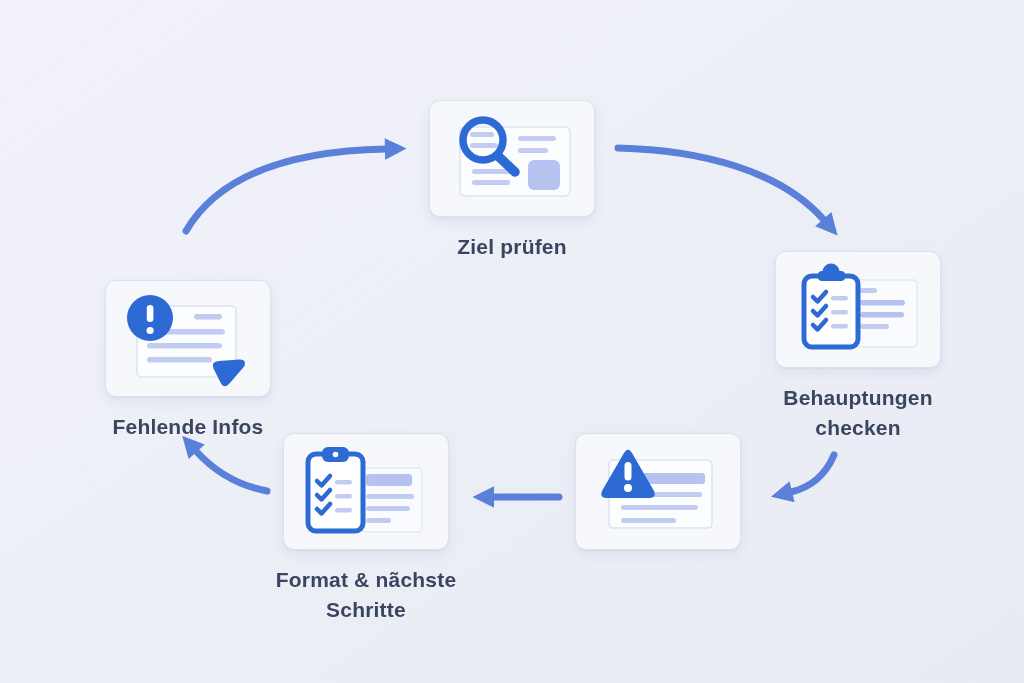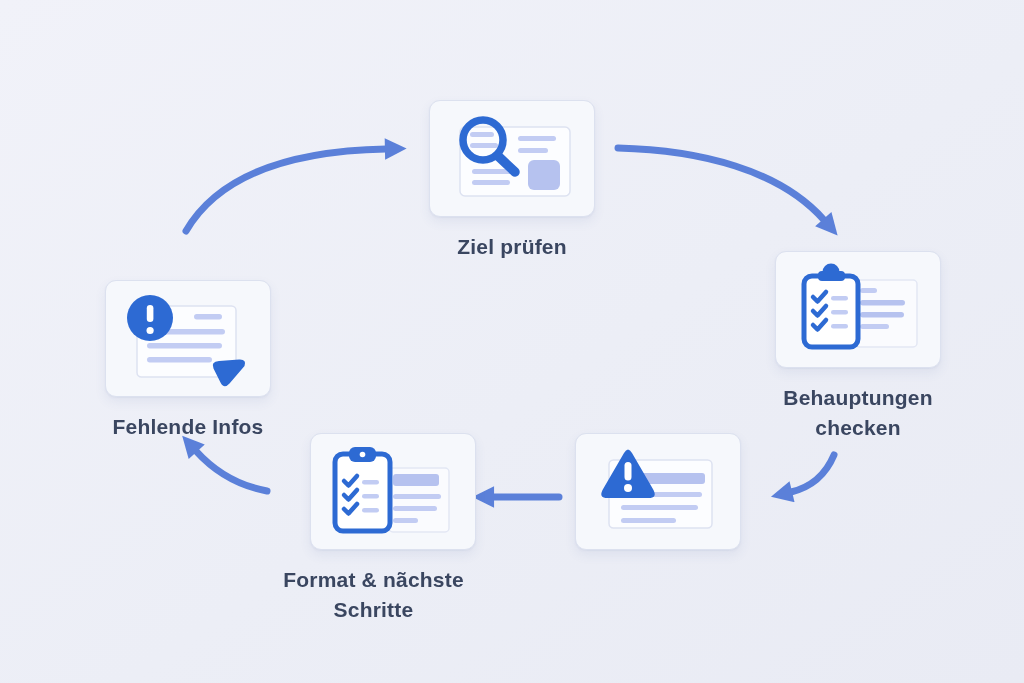--- a/index.html
+++ b/index.html
@@ -133,21 +133,21 @@
         <rect x="45" y="84" width="55" height="5" rx="2.5" fill="#c2ccf3"></rect>
         <g>
           <path d="M48 19 L26.5 56 Q22.5 64 31.5 64 L72.5 64 Q81.5 64 77.5 56 L56 19 Q52 12 48 19 Z" fill="#2d6ad3"></path>
           <rect x="48.5" y="28" width="7" height="18.5" rx="3.5" fill="#ffffff"></rect>
           <circle cx="52" cy="54" r="4" fill="#ffffff"></circle>
         </g>
       </svg>
     </div>
   </div>
 
-  <div class="node node-format" style="left:256px; top:433px;align-items:flex-end;">
+  <div class="node node-format" style="left:256px; top:433px;">
     <div class="card">
       <svg viewBox="0 0 164 115">
         <rect x="78" y="34" width="60" height="64" rx="4" fill="#fafbfe" stroke="#e3e7f4" stroke-width="1.5"></rect>
         <rect x="82" y="40" width="46" height="12" rx="3" fill="#b6c2ef"></rect>
         <rect x="82" y="60" width="48" height="5" rx="2.5" fill="#c2ccf3"></rect>
         <rect x="82" y="72" width="44" height="5" rx="2.5" fill="#c2ccf3"></rect>
         <rect x="82" y="84" width="25" height="5" rx="2.5" fill="#c2ccf3"></rect>
         <g>
           <rect x="24" y="20" width="55" height="77" rx="8" fill="#ffffff" stroke="#2d6ad3" stroke-width="5"></rect>
           <rect x="38" y="13" width="27" height="15" rx="6" fill="#2d6ad3"></rect>

